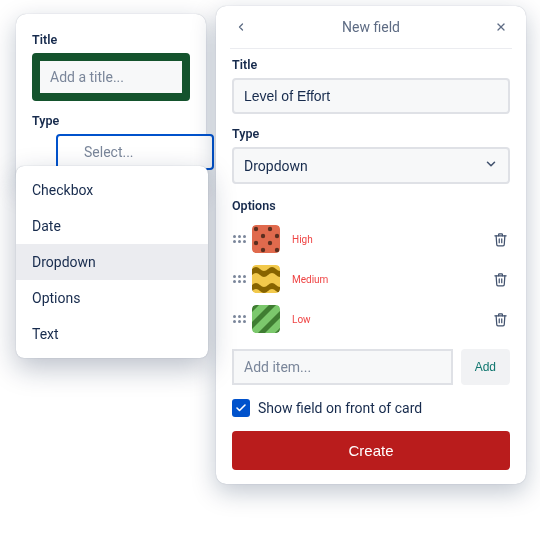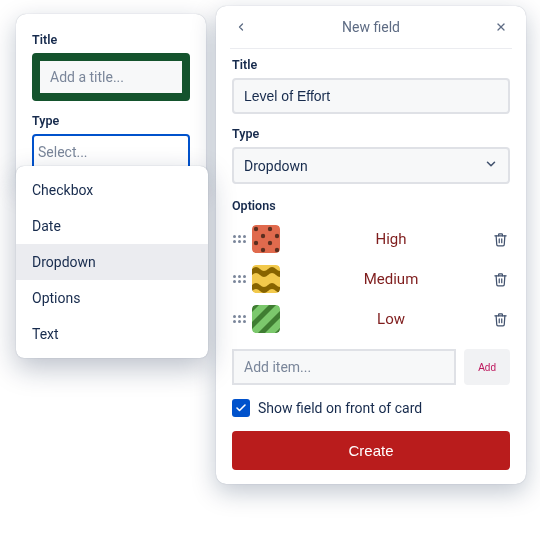--- a/index.html
+++ b/index.html
@@ -43,25 +43,26 @@
     border-radius: 4px;
     background: #f7f8f9;
     padding: 8px 10px;
     color: #7a869a;
     font-size: 14px;
     width: 100%;
   }
   .select-pl {
     border: 2px solid #0052cc;
     border-radius: 4px;
-    padding: 8px 4px;
+    padding: 8px 26px;
     color: #7a869a;
     font-size: 14px;
     background: #fff;
     width: 100%;
+    margin-left: 24px;
   }
 
   .dropdown-menu {
     position: absolute;
     left: 16px;
     top: 166px;
     width: 192px;
     background: #fff;
     border-radius: 8px;
     box-shadow: 0 10px 28px rgba(9,30,66,0.28), 0 0 1px rgba(9,30,66,0.35);
@@ -142,21 +143,21 @@
     background: #7a869a;
     border-radius: 50%;
     display: block;
   }
   .swatch {
     width: 28px; height: 28px;
     border-radius: 4px;
     margin-right: 12px;
     flex-shrink: 0;
   }
-  .opt-label { flex: 1; color: #7f1d1d; font-size: 15px; text-align: center; }
+  .opt-label { flex: 1; color: #ef4444; font-size: 10px; }
   .trash {
     width: 20px; height: 20px;
     color: #42526e;
     cursor: pointer;
     display:inline-flex; align-items:center; justify-content:center;
   }
 
   .add-row {
     display: flex;
     gap: 8px;
@@ -169,22 +170,22 @@
     padding: 8px 10px;
     color: #7a869a;
     font-size: 14px;
     background: #f7f8f9;
   }
   .add-btn {
     background: #f1f2f4;
     border: none;
     border-radius: 4px;
     padding: 0 14px;
-    color: #be185d;
-    font-size: 10px;
+    color: #0f766e;
+    font-size: 12px;
   }
 
   .check-row {
     display: flex;
     align-items: center;
     margin-top: 14px;
     gap: 8px;
   }
   .checkbox {
     width: 18px; height: 18px;

